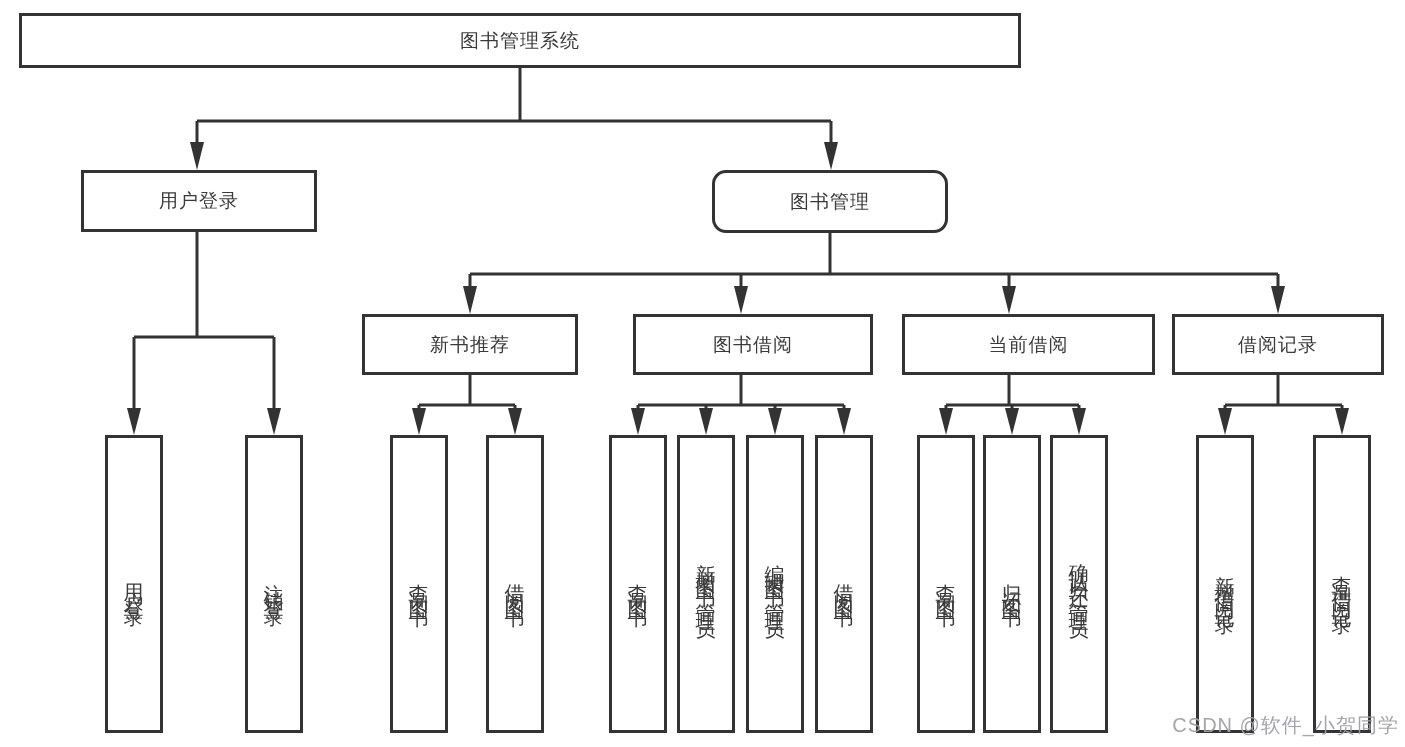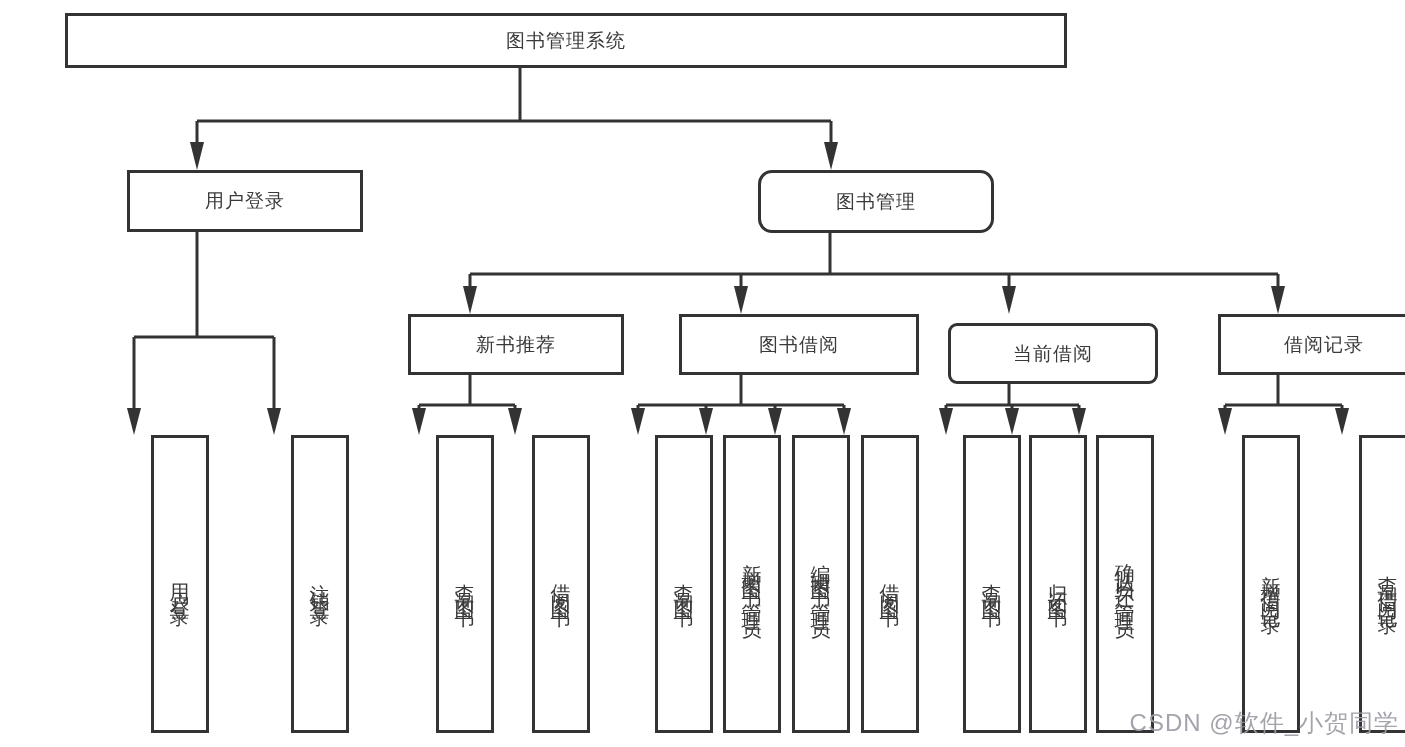--- a/index.html
+++ b/index.html
@@ -20,37 +20,36 @@
   .node {
     position: absolute;
     box-sizing: border-box;
     border: 3px solid #333333;
     background: #ffffff;
     color: #3a3a3a;
     display: flex;
     align-items: center;
     justify-content: center;
     z-index: 2;
-    margin-left: 46px;
   }
   .hnode { font-size: 19px; letter-spacing: 1px; }
   .vnode { font-size: 20px; }
   .vnode .vtext {
     writing-mode: vertical-rl;
     text-orientation: mixed;
     letter-spacing: 8px;
     line-height: 1;
     white-space: nowrap;
   }
   .watermark {
     position: absolute;
     right: 6px;
     bottom: 8px;
     z-index: 3;
-    font-size: 24px;
+    font-size: 20px;
     color: rgba(158, 158, 166, 0.95);
     letter-spacing: 1px;
     white-space: nowrap;
   }
 </style>
 </head>
 <body>
 
 <div class="canvas">
 
@@ -127,21 +126,21 @@
     </g>
   </svg>
 
   <div class="node hnode" style="left:19px; top:13px; width:1002px; height:55px;">图书管理系统</div>
 
   <div class="node hnode" style="left:81px; top:170px; width:236px; height:62px;">用户登录</div>
   <div class="node hnode" style="left:712px; top:170px; width:236px; height:63px;border-radius:14px;">图书管理</div>
 
   <div class="node hnode" style="left:362px; top:314px; width:216px; height:61px;">新书推荐</div>
   <div class="node hnode" style="left:633px; top:314px; width:240px; height:61px;">图书借阅</div>
-  <div class="node hnode" style="left:902px; top:323px; width:210px; height:61px;border-radius:9px;">当前借阅</div>
+  <div class="node hnode" style="left:902px; top:314px; width:253px; height:61px;">当前借阅</div>
   <div class="node hnode" style="left:1172px; top:314px; width:212px; height:61px;">借阅记录</div>
 
   <div class="node vnode" style="left:105px; top:435px; width:58px; height:298px;">
     <span class="vtext">用户登录</span>
   </div>
   <div class="node vnode" style="left:245px; top:435px; width:58px; height:298px;">
     <span class="vtext">注销登录</span>
   </div>
 
   <div class="node vnode" style="left:390px; top:435px; width:58px; height:298px;">

